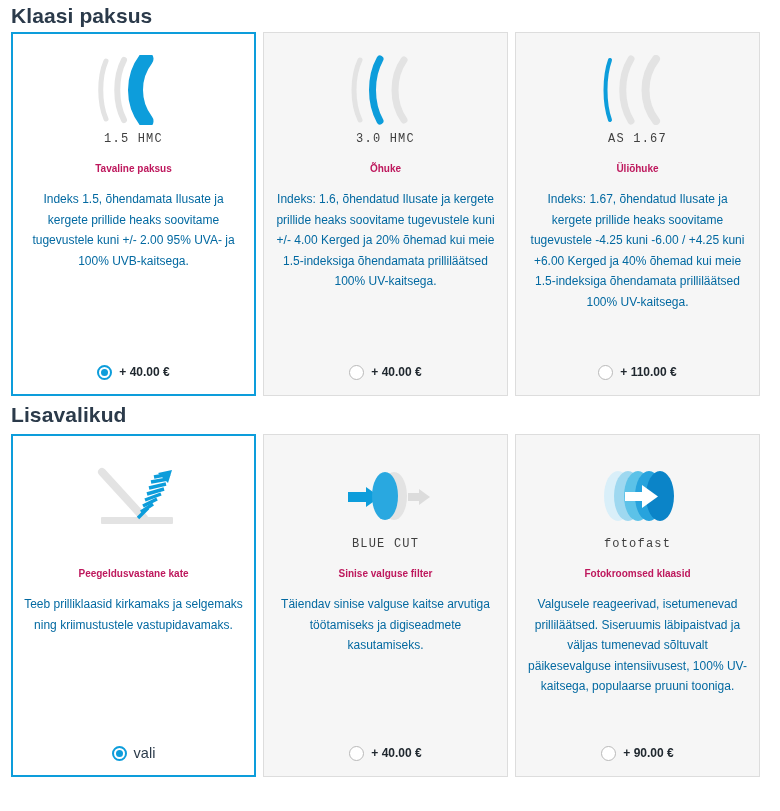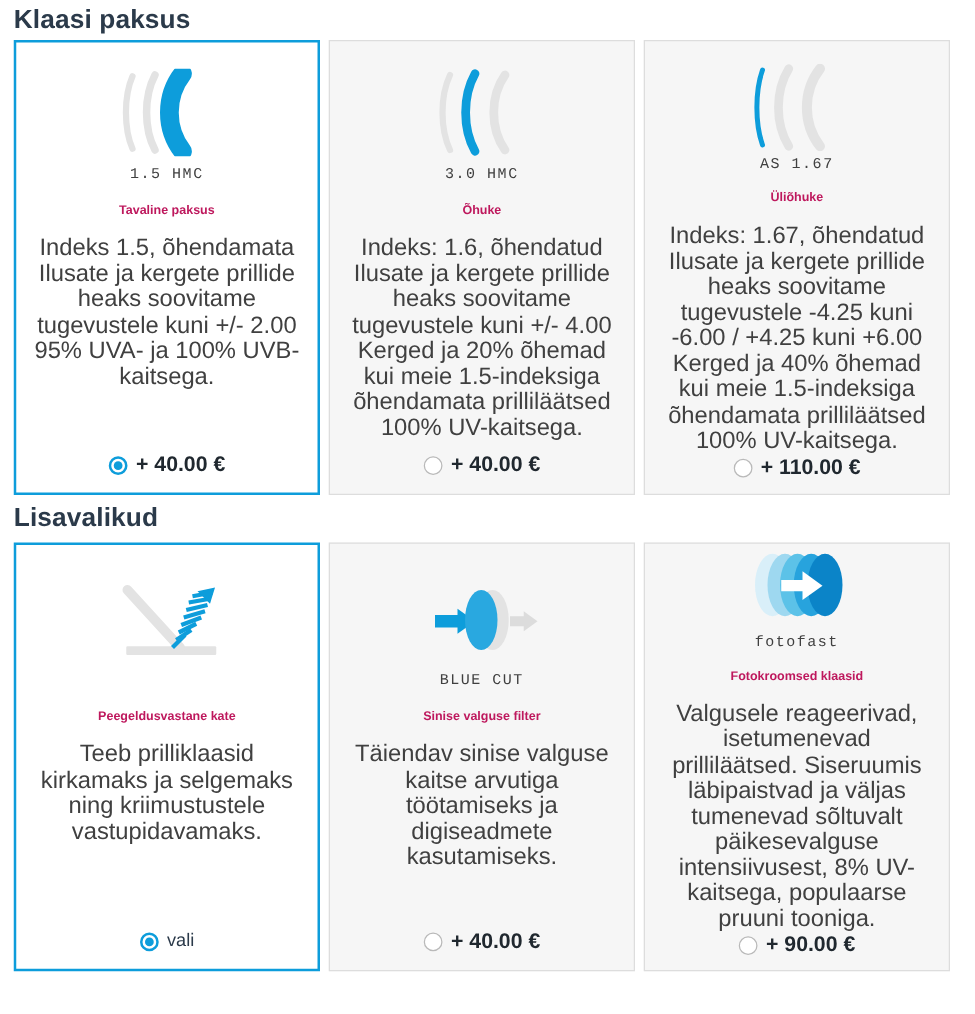--- a/index.html
+++ b/index.html
@@ -77,36 +77,36 @@
   .card-title {
     font-size: 10px;
     font-weight: 700;
     color: #be185d;
     margin-top: 11px;
     text-align: center;
     line-height: 20px;
   }
 
   .card-desc {
-    font-size: 19px;
+    font-size: 12px;
     line-height: 20.5px;
-    color: #404040;
+    color: #0369a1;
     text-align: center;
     margin-top: 10px;
     width: 100%;
   }
 
   .spacer { flex: 1 1 auto; }
 
   .choice {
     display: flex;
     align-items: center;
     justify-content: center;
     gap: 7px;
-    font-size: 17px;
+    font-size: 12px;
     font-weight: 700;
     color: #20282f;
     height: 26px;
     width: 100%;
     cursor: pointer;
   }
   .choice.plain { font-weight: 400; font-size: 14.5px; color: #2b3a4a; }
 
   .radio {
     width: 15px;
@@ -273,21 +273,21 @@
           <ellipse cx="57" cy="36" rx="14" ry="25" fill="#27a3dd"></ellipse>
           <ellipse cx="68" cy="36" rx="14" ry="25" fill="#0b84c8"></ellipse>
           <g fill="#ffffff">
             <rect x="33" y="32" width="22" height="9"></rect>
             <path d="M50 25 L 66 36.5 L 50 48 Z"></path>
           </g>
         </svg>
       </div>
       <div class="icon-code">fotofast</div>
       <div class="card-title">Fotokroomsed klaasid</div>
-      <div class="card-desc">Valgusele reageerivad, isetumenevad prilliläätsed. Siseruumis läbipaistvad ja väljas tumenevad sõltuvalt päikesevalguse intensiivusest, 8% UV-kaitsega, populaarse pruuni tooniga.</div>
+      <div class="card-desc">Valgusele reageerivad, isetumenevad prilliläätsed. Siseruumis läbipaistvad ja väljas tumenevad sõltuvalt päikesevalguse intensiivusest, 100% UV-kaitsega, populaarse pruuni tooniga.</div>
       <div class="spacer"></div>
       <div class="choice">
         <span class="radio"></span>
         <span>+ 90.00 €</span>
       </div>
     </div>
   </div>
 
 </div>
 

